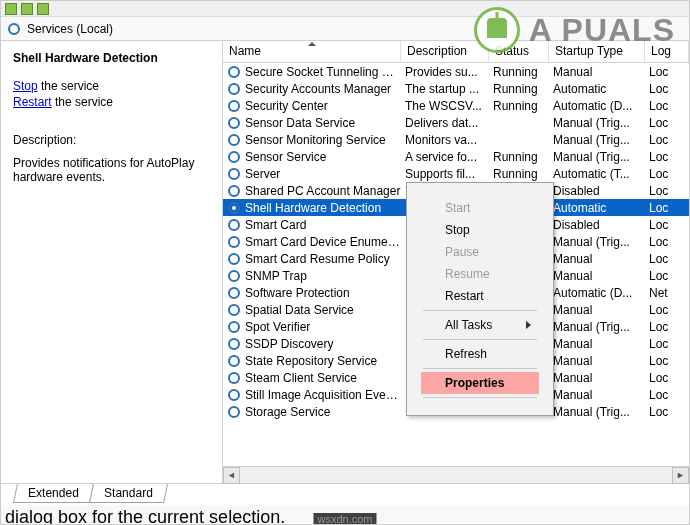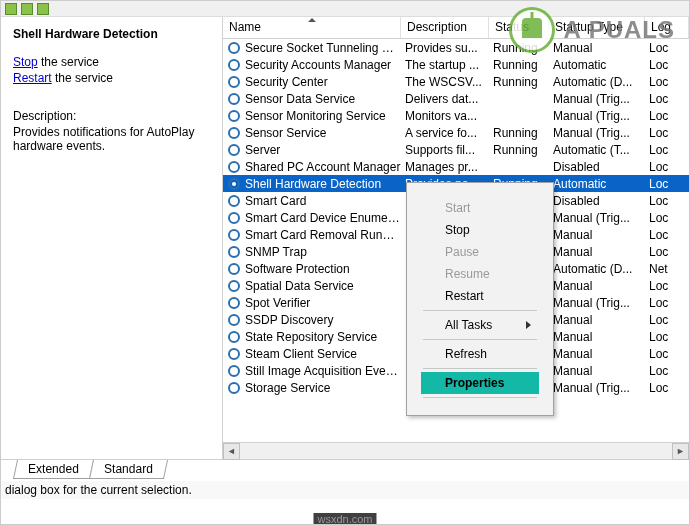--- a/index.html
+++ b/index.html
@@ -9,21 +9,21 @@
   .toolbar .tb-icon { width: 12px; height: 12px; background: #8bc34a; border: 1px solid #5a8a2a; }
   .hdr-row { display: flex; align-items: center; height: 24px; background: #f8f8f8; border-bottom: 1px solid #d0d0d0; }
   .hdr-row .gear { margin: 0 6px; }
   .hdr-row .title { font-size: 12px; }
   .content { display: flex; height: 442px; }
   .detail-pane { width: 222px; padding: 10px 12px; border-right: 1px solid #d0d0d0; }
   .detail-pane .svc-name { font-weight: bold; font-size: 12px; margin-bottom: 14px; }
   .detail-pane .link { color: #0000cc; text-decoration: underline; cursor: pointer; }
   .detail-pane .action-line { margin-bottom: 2px; }
   .detail-pane .desc-label { margin-top: 24px; }
-  .detail-pane .desc-text { margin-top: 2px; }
+  .detail-pane .desc-text { margin-top: 9px; }
   .list-pane { flex: 1; position: relative; display: flex; flex-direction: column; }
   .cols { display: flex; height: 22px; border-bottom: 1px solid #d0d0d0; background: #fff; }
   .colh { border-right: 1px solid #e0e0e0; padding: 3px 6px 0 6px; font-size: 12px; position: relative; white-space: nowrap; overflow: hidden; }
   .colh.sort::after { content: ""; position: absolute; top: 1px; left: 50%; transform: translateX(-50%); width: 0; height: 0; border-left: 4px solid transparent; border-right: 4px solid transparent; border-bottom: 4px solid #555; }
   .c-name { width: 178px; }
   .c-desc { width: 88px; }
   .c-stat { width: 60px; }
   .c-start { width: 96px; }
   .c-log { flex: 1; min-width: 0; }
   .rows { flex: 1; overflow: hidden; position: relative; }
@@ -39,46 +39,50 @@
   .row .c-stat-cell { width: 60px; }
   .row .c-start-cell { width: 96px; }
   .row .c-log-cell { flex: 1; min-width: 0; }
   .hscroll { height: 17px; background: #f0f0f0; border-top: 1px solid #d0d0d0; display: flex; align-items: center; }
   .hscroll .arrow { width: 17px; height: 17px; background: #e8e8e8; border: 1px solid #c0c0c0; display: flex; align-items: center; justify-content: center; font-size: 9px; color: #555; }
   .hscroll .track { flex: 1; background: #f0f0f0; }
   .tabs { height: 22px; display: flex; align-items: flex-start; padding-left: 14px; background: #fff; border-top: 1px solid #d0d0d0; }
   .tab { padding: 2px 12px; border: 1px solid #a0a0a0; border-top: none; background: #fff; font-size: 12px; transform: skewX(-12deg); margin-right: -1px; }
   .tab span { display: inline-block; transform: skewX(12deg); }
   .tab.active { background: #fff; }
-  .status-bar { height: 18px; padding: 2px 4px; font-size: 12px; background: #f8f8f8; }
+  .status-bar { height: 18px; padding: 2px 4px; font-size: 18px; background: #f8f8f8; }
   .ctx-menu { position: absolute; top: 181px; left: 405px; width: 148px; background: #f2f2f2; border: 1px solid #a0a0a0; box-shadow: 2px 2px 4px rgba(0,0,0,0.25); padding: 14px; z-index: 50; }
   .ctx-item { padding: 4px 10px 4px 24px; font-size: 12px; position: relative; }
   .ctx-item.disabled { color: #9a9a9a; }
-  .ctx-item.highlight { background: #14b8a6; }
+  .ctx-item.highlight { background: #fca5a5; }
   .ctx-item.highlight span { font-weight: normal; }
   .ctx-sep { height: 1px; background: #c8c8c8; margin: 3px 2px; }
   .ctx-item.sub::after { content: ""; position: absolute; right: 8px; top: 50%; transform: translateY(-50%); width: 0; height: 0; border-top: 4px solid transparent; border-bottom: 4px solid transparent; border-left: 5px solid #333; }
   .watermark { position: absolute; top: 6px; right: 14px; display: flex; align-items: center; z-index: 40; opacity: 0.85; pointer-events: none; }
   .watermark .logo { width: 46px; height: 46px; border-radius: 50%; border: 3px solid #6bb23a; background: #fff; display: flex; align-items: center; justify-content: center; margin-right: -6px; z-index: 2; position: relative; }
   .watermark .logo::before { content: ""; width: 20px; height: 20px; background: #6bb23a; border-radius: 4px 4px 0 0; position: absolute; top: 8px; }
   .watermark .logo::after { content: ""; width: 3px; height: 10px; background: #6bb23a; position: absolute; top: 2px; left: 50%; transform: translateX(-50%); }
-  .watermark .txt { font-family: Arial, sans-serif; font-size: 24px; font-weight: bold; color: #7a7a7a; letter-spacing: 1px; margin-left: 15px; }
+  .watermark .txt { font-family: Arial, sans-serif; font-size: 32px; font-weight: bold; color: #7a7a7a; letter-spacing: 1px; margin-left: 15px; }
   .wsx { position: absolute; bottom: -1px; left: 50%; transform: translateX(-50%); font-size: 11px; color: #999; z-index: 60; background: #404040; padding: 0 4px; }
 </style>
 </head>
 <body>
 
 <div class="root">
 
   <div class="toolbar">
     <div class="tb-icon"></div>
     <div class="tb-icon"></div>
     <div class="tb-icon"></div>
   </div>
 
+  <div class="hdr-row">
+    <span class="gear"></span>
+    <span class="title">Services (Local)</span>
+  </div>
 
   <div class="content">
 
     <div class="detail-pane">
       <div class="svc-name">Shell Hardware Detection</div>
       <div class="action-line">
         <span class="link">Stop</span><span> the service</span>
       </div>
       <div class="action-line">
         <span class="link">Restart</span><span> the service</span>
@@ -179,21 +183,21 @@
           <div class="row">
             <span class="gear"></span>
             <span class="cell c-name-cell">Smart Card Device Enumera...</span>
             <span class="cell c-desc-cell"></span>
             <span class="cell c-stat-cell"></span>
             <span class="cell c-start-cell">Manual (Trig...</span>
             <span class="cell c-log-cell">Loc</span>
           </div>
           <div class="row">
             <span class="gear"></span>
-            <span class="cell c-name-cell">Smart Card Removal Running</span>
+            <span class="cell c-name-cell">Smart Card Resume Policy</span>
             <span class="cell c-desc-cell"></span>
             <span class="cell c-stat-cell"></span>
             <span class="cell c-start-cell">Manual</span>
             <span class="cell c-log-cell">Loc</span>
           </div>
           <div class="row">
             <span class="gear"></span>
             <span class="cell c-name-cell">SNMP Trap</span>
             <span class="cell c-desc-cell"></span>
             <span class="cell c-stat-cell"></span>

